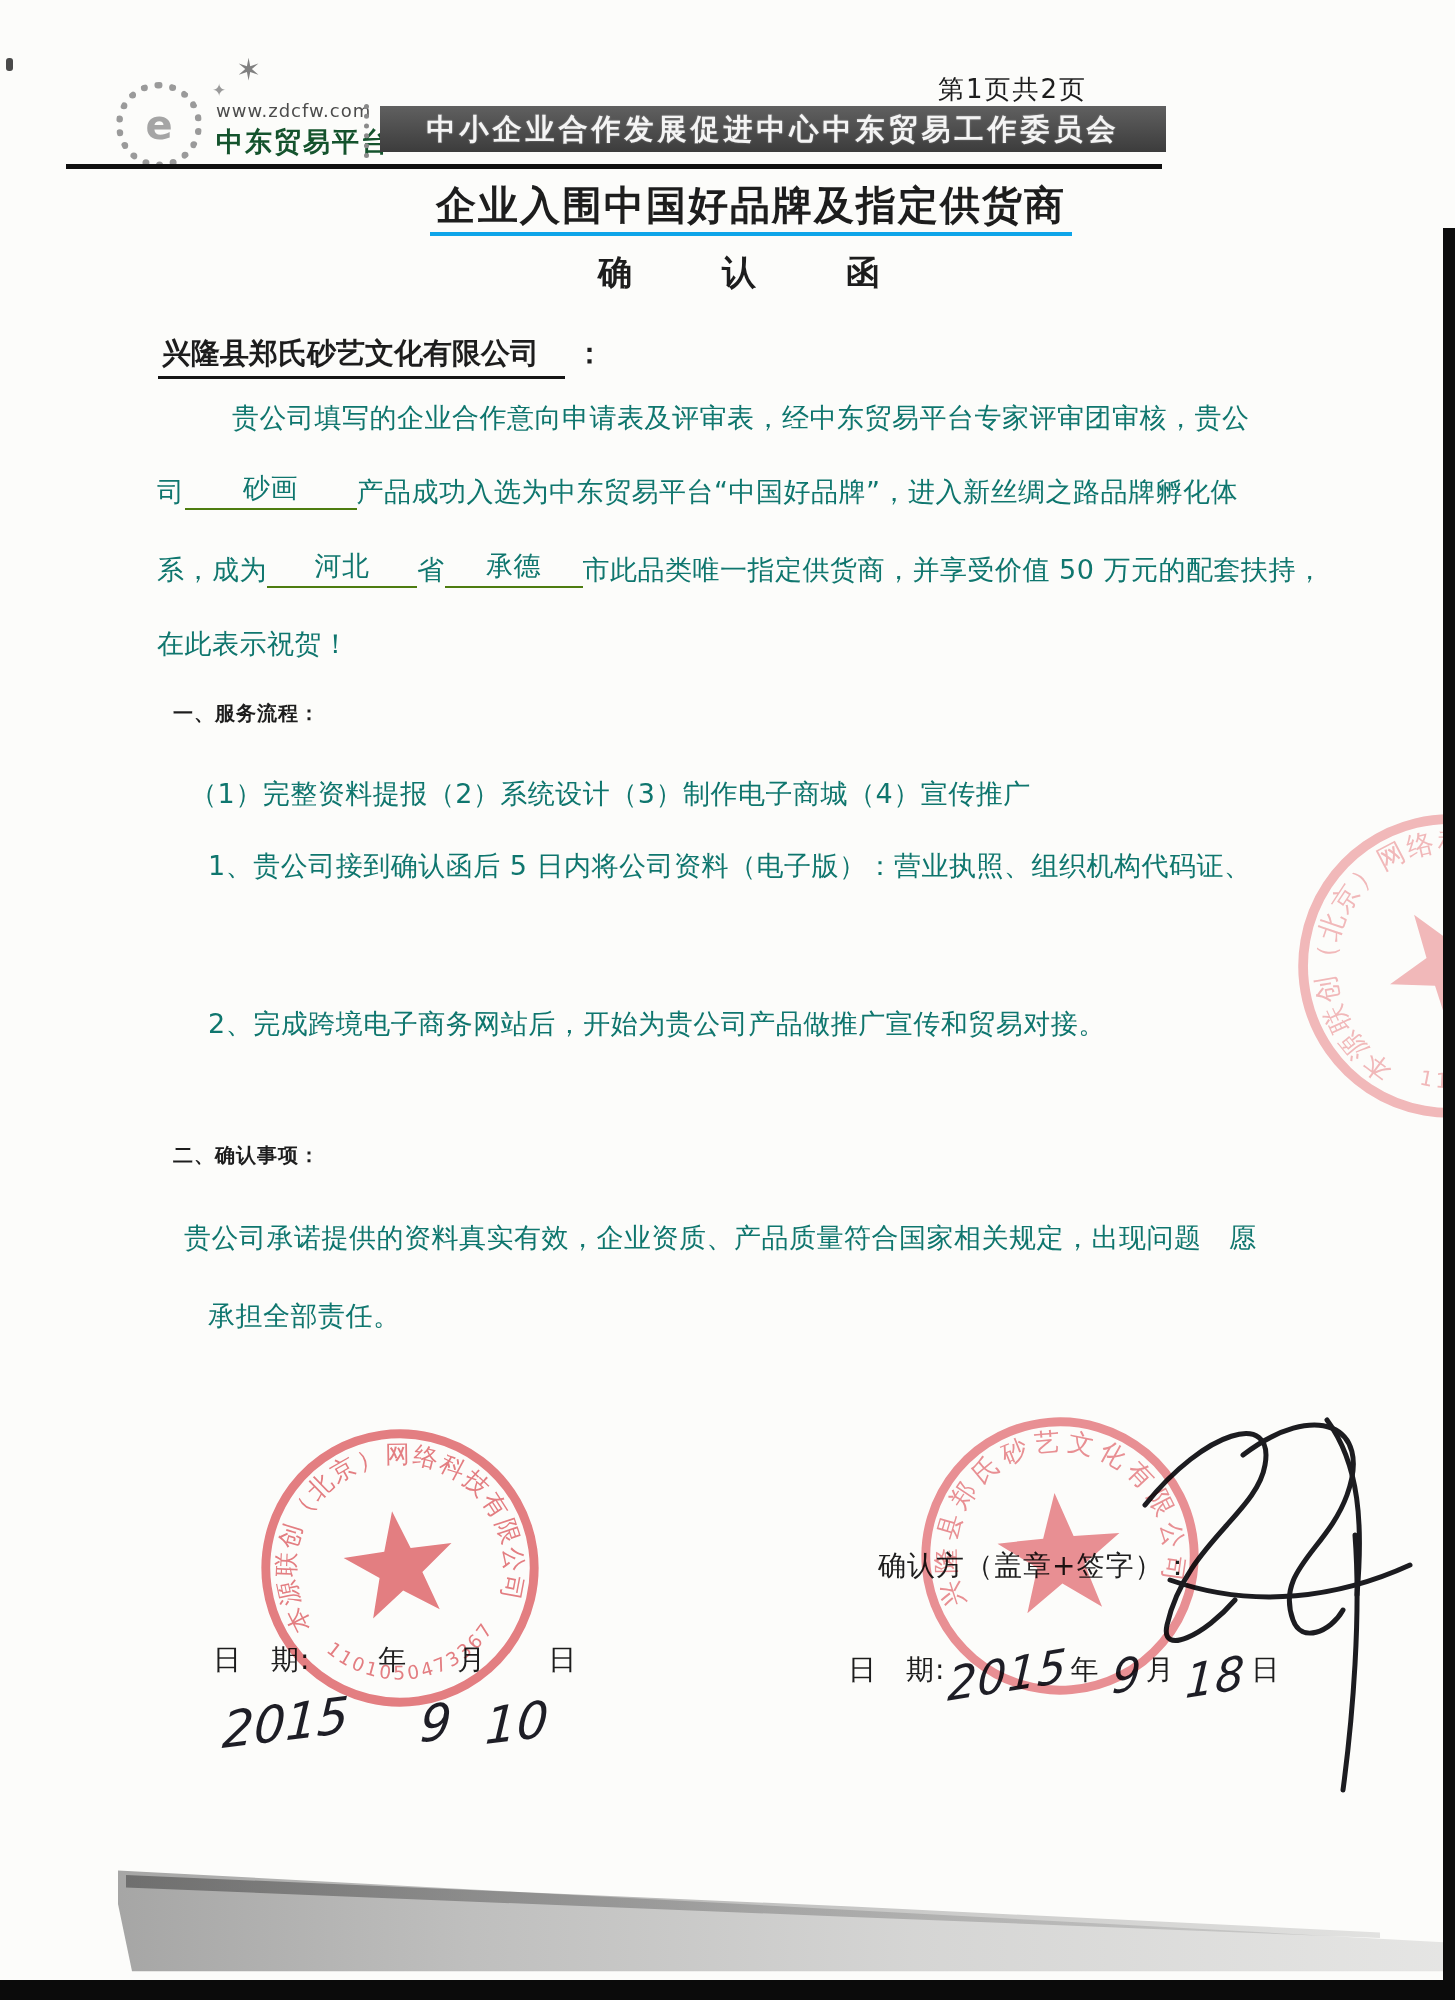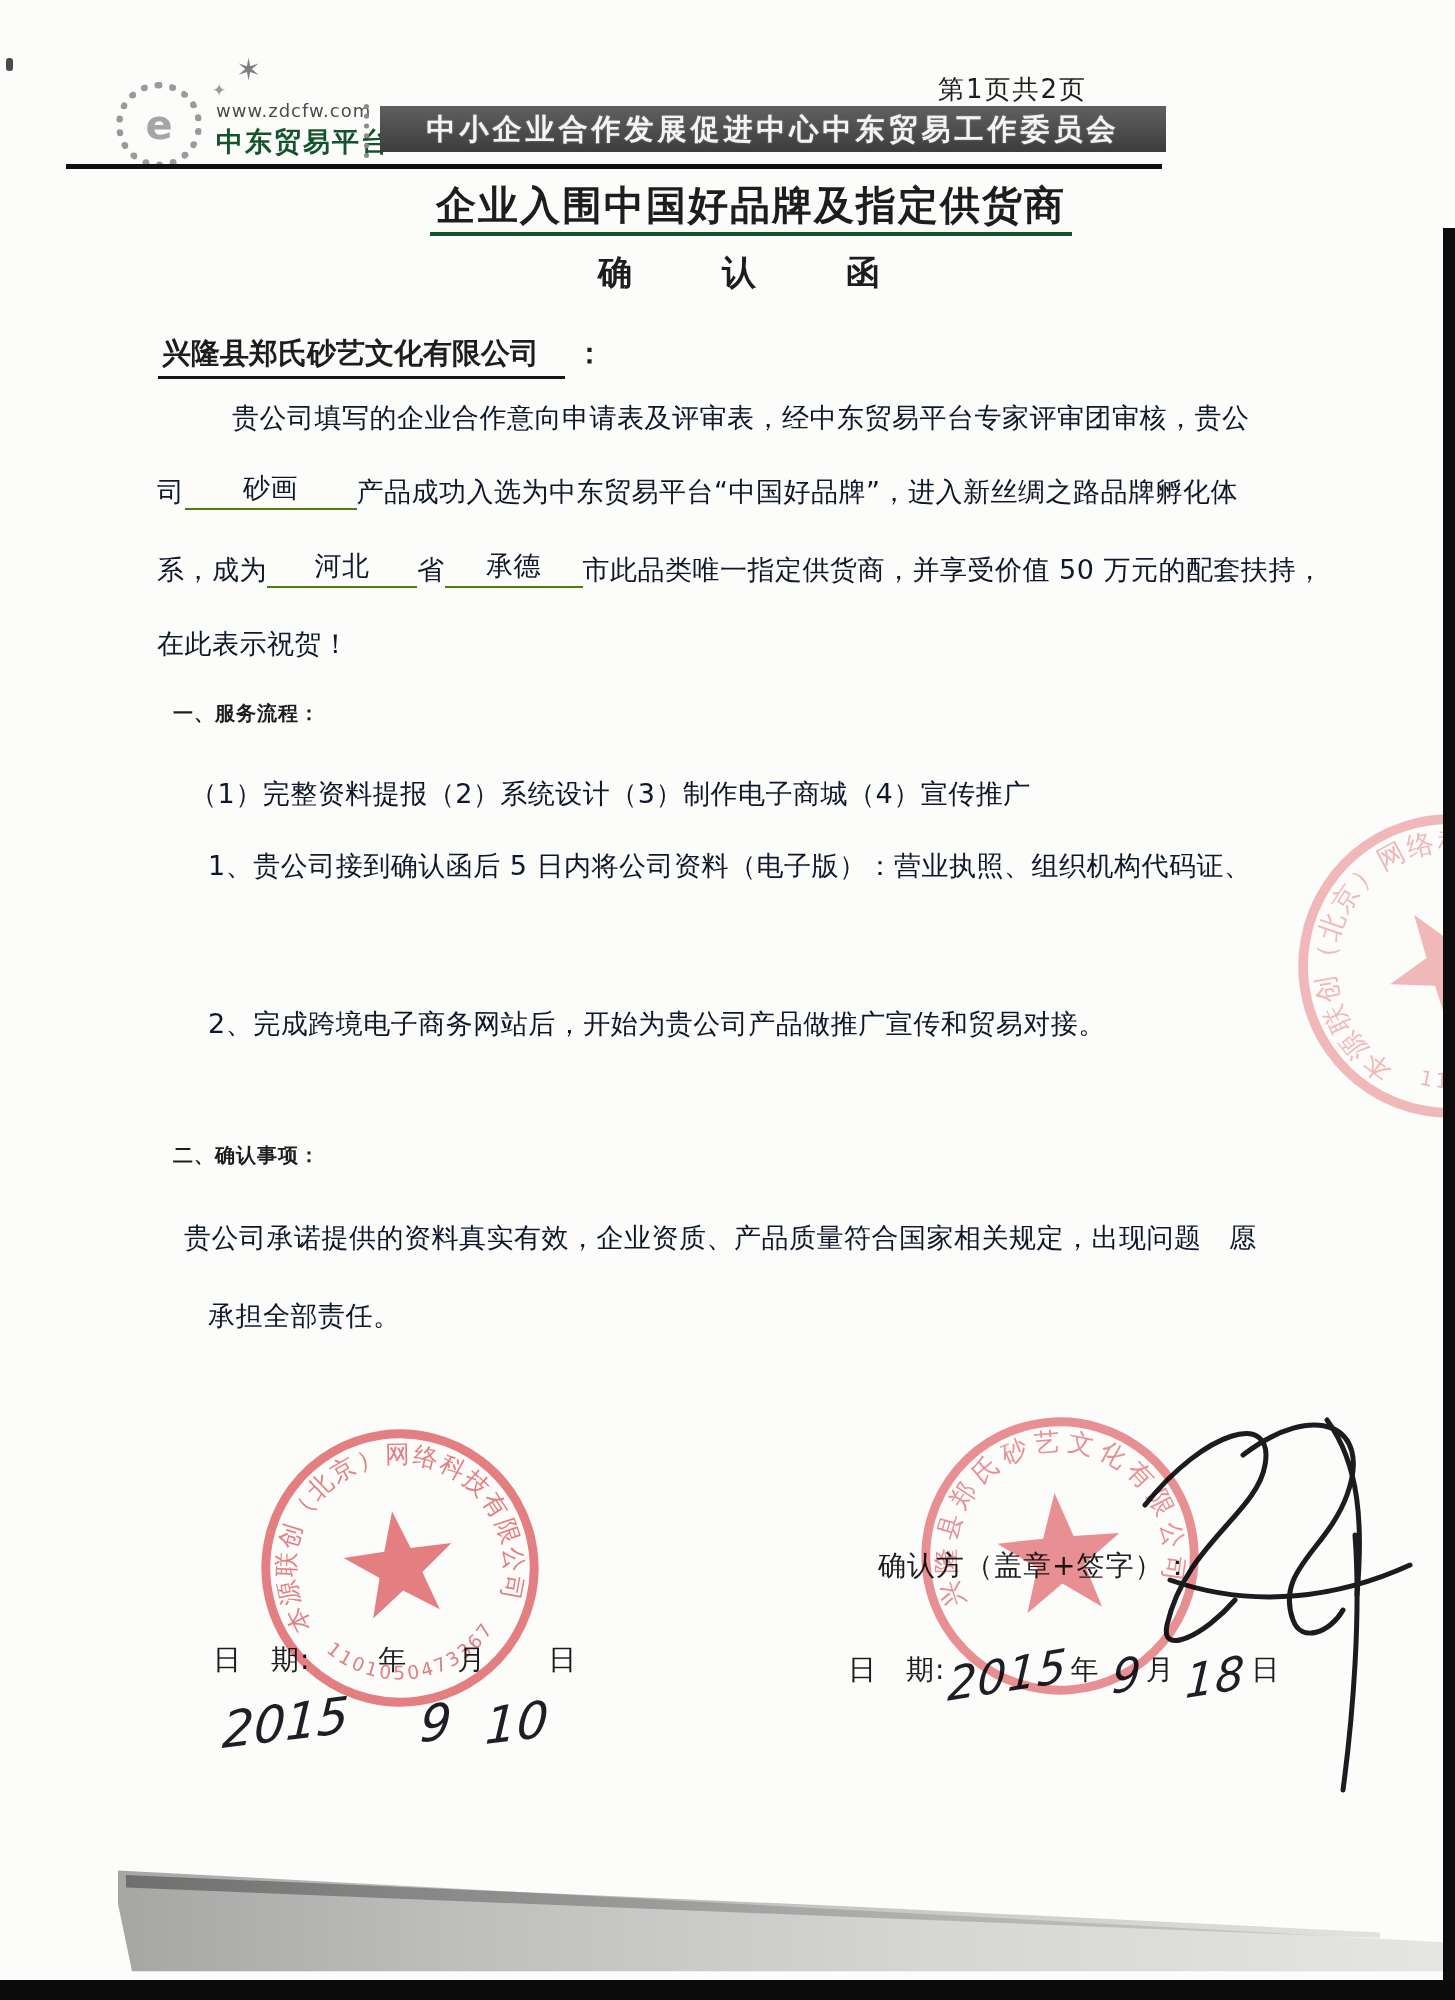--- a/index.html
+++ b/index.html
@@ -3,42 +3,42 @@
 <meta charset="utf-8">
 <style>
   html,body{margin:0;padding:0;background:#d8d8d4;}
   .page{
     position:relative; width:1455px; height:2000px; margin:0 auto;
     background:#fcfcfa; overflow:hidden;
     font-family:"DejaVu Sans","Liberation Sans",sans-serif;
     color:#1d1d1d;
   }
   .abs{position:absolute; white-space:nowrap;}
-  .t{font-size:27px; letter-spacing:.5px; color:#0f172a;}
+  .t{font-size:27px; letter-spacing:.5px; color:#0f766e;}
   
   .pagenum{font-size:26px; letter-spacing:2px;}
   .logo-circle{
     width:72px; height:72px; border:7px dotted #9a9a9a; border-radius:50%;
     display:flex; align-items:center; justify-content:center;
     color:#a5a5a5; font-size:40px; font-weight:700;
   }
   .star-glyph{color:#808080;}
   .logo-url{font-size:18px; color:#4c4c4c; letter-spacing:1px;}
   .logo-name{font-size:27px; font-weight:700; color:#14532d; letter-spacing:2px;}
   .v-divider{height:54px; border-left:5px dotted #8a8a8a;}
   .banner{
     width:786px; height:46px; line-height:46px; text-align:center;
     background:linear-gradient(#606060,#3c3c3c);
     color:#f4f4f4; font-size:29px; font-weight:700; letter-spacing:4px;
     text-shadow:0 0 2px rgba(255,255,255,.35);
   }
   .hrule{width:1096px; height:5px; background:#101010;}
   
   .title{font-size:40px; font-weight:700; letter-spacing:2px;
-    border-bottom:4px solid #14532d; padding:0 6px 4px 6px;}
+    border-bottom:4px solid #0ea5e9; padding:0 6px 4px 6px;}
   .subtitle{font-size:34px; font-weight:700; letter-spacing:28px;}
   .salutation-name{font-size:29px; font-weight:700;
     border-bottom:3px solid #151515; padding:0 26px 6px 4px;}
   .salutation-colon{font-size:29px; font-weight:700; margin-left:10px;}
   .blank{display:inline-block; border-bottom:2px solid #4d7c0f;
     text-align:center; vertical-align:bottom; padding-bottom:2px;}
   .h{font-size:20px; font-weight:700; letter-spacing:1px;margin-left:25px;}
   
   .sig-label{font-size:28px; letter-spacing:1px;}
   .date-line{font-size:28px; letter-spacing:1px;}

